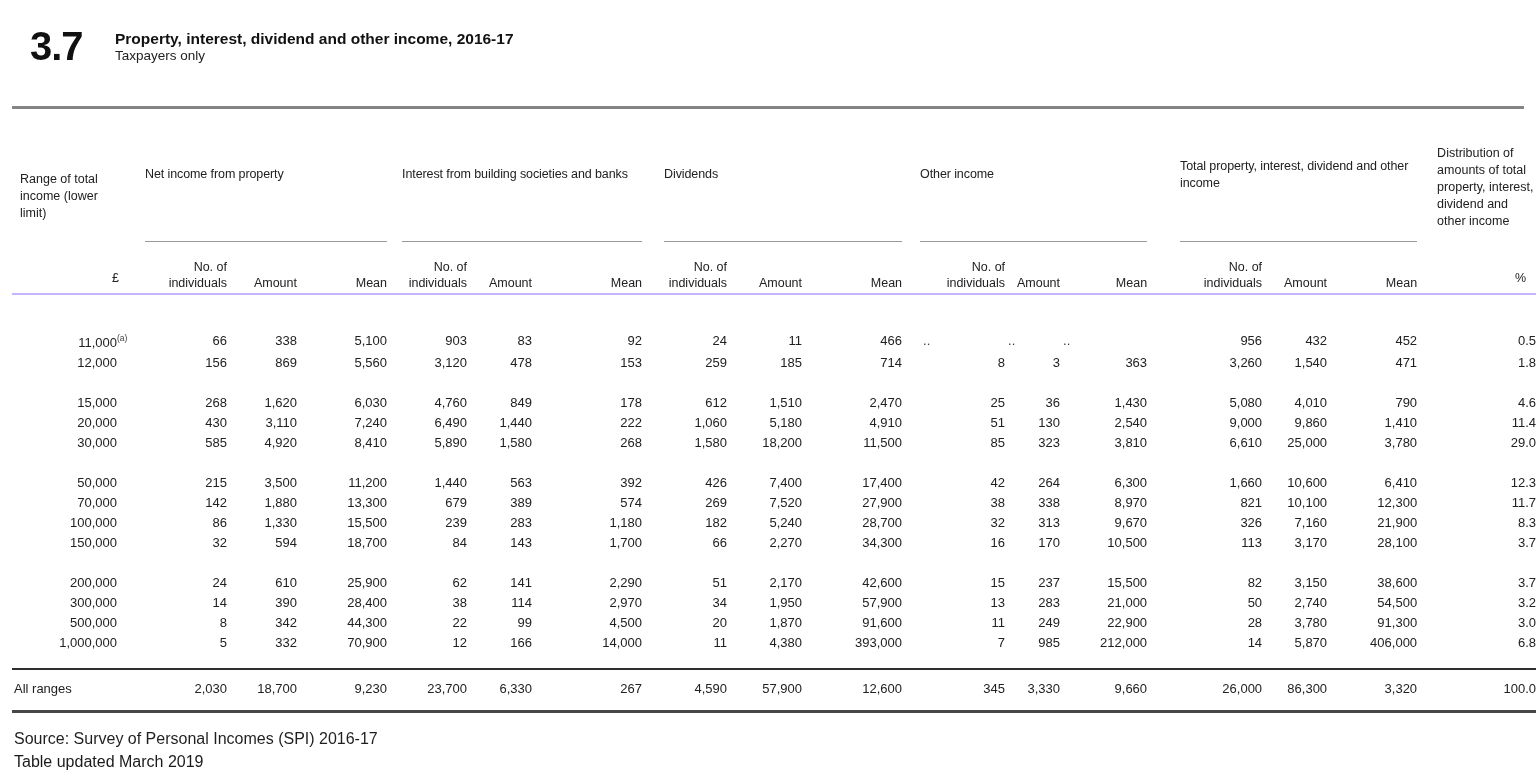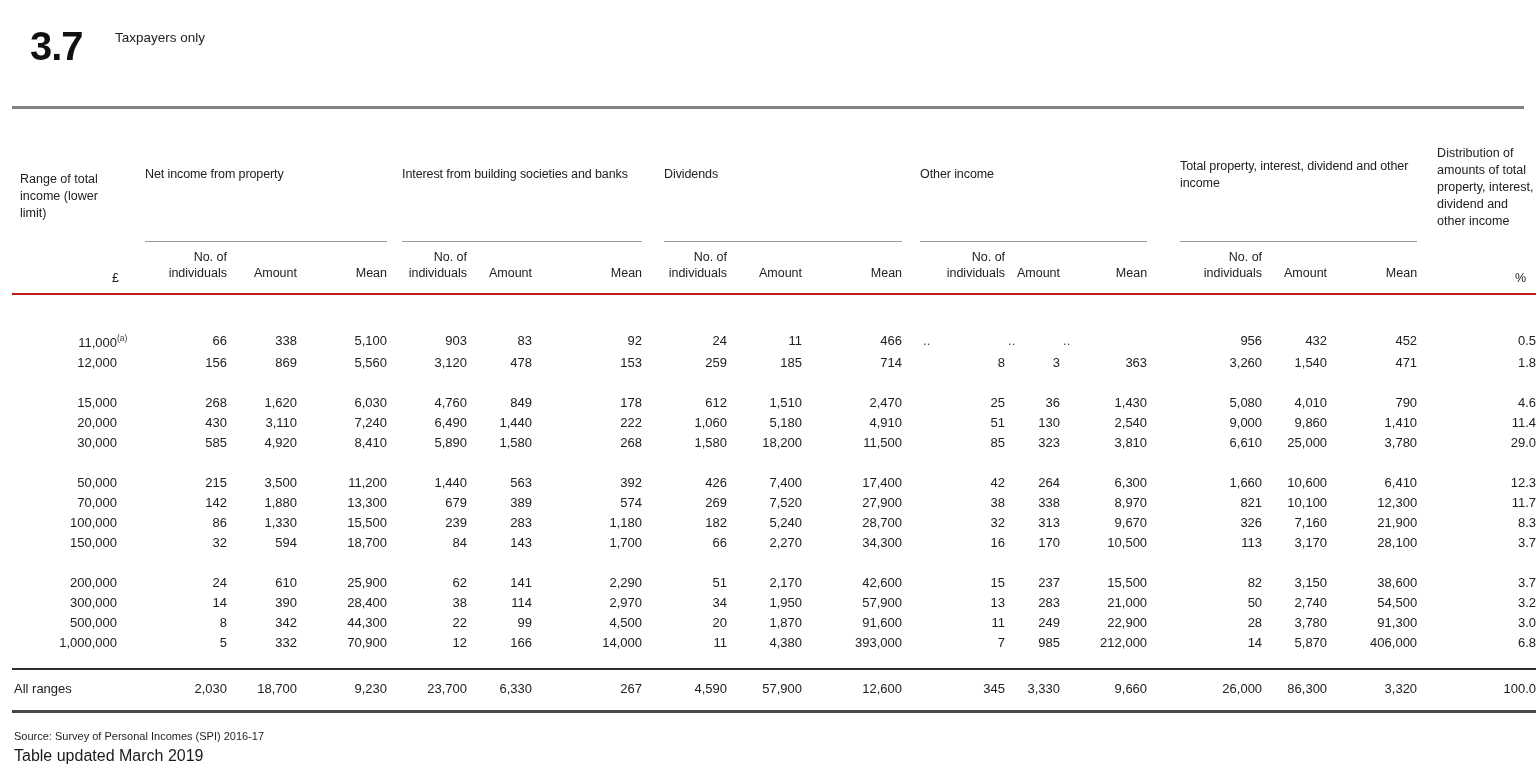--- a/index.html
+++ b/index.html
@@ -18,52 +18,53 @@
   .page-title { font-size: 15.5px; font-weight: bold; color: #111; }
   .page-subtitle { font-size: 13.5px; color: #222; }
   .top-rule { border: none; border-top: 3px solid #848484; }
 
   
   table { border-collapse: collapse; table-layout: fixed; width: 1512px; margin-top: 0; }
   th { font-weight: normal; font-size: 12.5px; color: #212121; }
   .group-row { height: 132px; }
   .sub-row { height: 53px; }
   th.group { text-align: left; vertical-align: middle; border-bottom: 1px solid #9a9a9a; line-height: 17px; letter-spacing: -0.1px; padding-right: 4px; }
-  th.sub { text-align: right; vertical-align: bottom; padding-bottom: 12px; line-height: 15.5px; }
-  .hb { border-bottom: 2px solid #b91c1c; }
+  th.sub { text-align: right; vertical-align: bottom; padding-bottom: 2px; line-height: 15.5px; }
+  .hb { border-bottom: 2px solid #c4b5fd; }
   .head-flex { height: 180px; display: flex; flex-direction: column; text-align: left; }
   .range-label { margin-top: 60px; padding-left: 8px; line-height: 17px; width: 105px; }
   .range-unit { margin-top: auto; text-align: right; padding: 0 14px 6px 0; }
   .dist-label { margin-top: 34px; line-height: 17px; }
   .dist-unit { margin-top: auto; text-align: right; padding: 0 10px 6px 0; }
 
   tbody td { font-size: 13px; height: 20px; line-height: 20px; }
   td.num { text-align: right; }
   td.dots { text-align: left; padding-left: 3px; color: #3d3d3d; }
   td.range { text-align: right; padding-right: 16px; }
   sup.fn { display: inline-block; width: 16px; margin-right: -16px; text-align: left; font-size: 8.5px; vertical-align: 6px; color: #3c3c3c; }
   .spacer-lg td { height: 34px; }
   .spacer-md td { height: 20px; }
   .spacer-sm td { height: 16px; }
   .total-row td { border-top: 2px solid #2e2e2e; border-bottom: 3px solid #474747; padding: 9px 0 11px; }
   td.total-label { text-align: left; padding-left: 2px; }
 
   
   .footer { margin-top: 17px; padding-left: 2px; }
-  .source { font-size: 11px; color: #1f1f1f; }
+  .source { font-size: 16px; color: #1f1f1f; }
   .updated { font-size: 16px; margin-top: 5px; color: #1a1a1a; }
 </style>
 </head>
 <body>
 
 <div class="doc">
 
   <div class="title-block">
     <div class="table-number">3.7</div>
     <div class="title-text">
+      <div class="page-title">Property, interest, dividend and other income, 2016-17</div>
       <div class="page-subtitle">Taxpayers only</div>
     </div>
   </div>
 
   <hr class="top-rule">
 
   <table>
     <colgroup>
       <col style="width:121px">
         <col style="width:12px">

